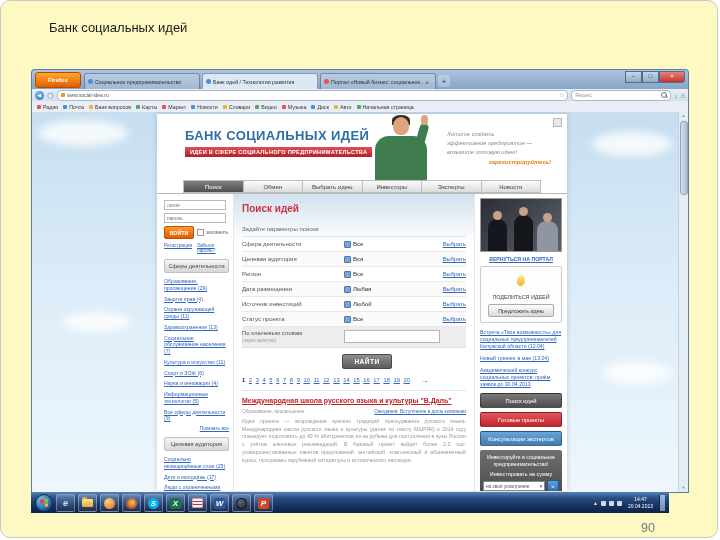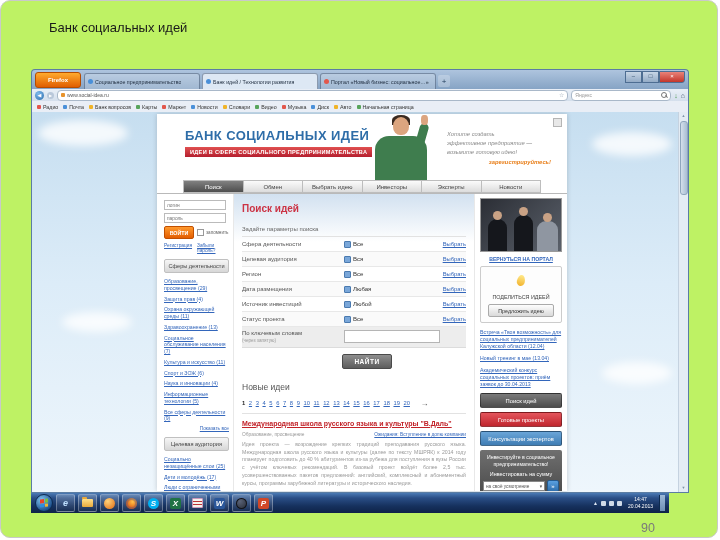--- a/index.html
+++ b/index.html
@@ -1,18 +1,18 @@
 <!DOCTYPE html>
 <html><head>
 <meta charset="utf-8">
 <style>
   html,body{margin:0;padding:0;width:720px;height:540px;background:#fff;
     font-family:"Liberation Sans",sans-serif;}
   .slide{position:relative;width:718px;height:538px;border:1px solid #c9c9c9;
-    border-radius:10px;overflow:hidden;background:#bef264;box-sizing:border-box;}
+    border-radius:10px;overflow:hidden;background:#fef9c3;box-sizing:border-box;}
   .slide-title{position:absolute;left:48px;top:19px;font-size:13px;color:#1a1a1a;}
   .page-num{position:absolute;left:640px;top:520px;font-size:12.5px;color:#7a7a7a;}
 
   
   .browser{position:absolute;left:30px;top:68px;width:658px;height:424px;}
   .titlebar{position:relative;height:20px;background:linear-gradient(#aec4de,#86a4c5);
     border:1px solid #5b7da3;border-bottom:none;border-radius:4px 4px 0 0;box-sizing:border-box;}
   .ffbtn{position:absolute;left:3px;top:2px;width:44px;height:14px;border-radius:3px;
     background:linear-gradient(#ffab2e,#e05e00);border:1px solid #b54c00;color:#fff;
     font-size:6px;font-weight:bold;display:flex;align-items:center;justify-content:center;}
@@ -459,21 +459,20 @@
               </div>
               <div class="krow">
                 <span class="k-label">
                   <span>По ключевым словам</span>
                   <span class="k-hint">(через запятую)</span>
                 </span>
                 <input class="k-input" type="text" style="">
               </div>
             </div>
             <div class="find-btn">НАЙТИ</div>
-            <div class="ni-title">Новые идеи</div>
             <div class="pagination">
               <span class="pg active">1</span>
                 <span class="pg">2</span>
                 <span class="pg">3</span>
                 <span class="pg">4</span>
                 <span class="pg">5</span>
                 <span class="pg">6</span>
                 <span class="pg">7</span>
                 <span class="pg">8</span>
                 <span class="pg">9</span>

